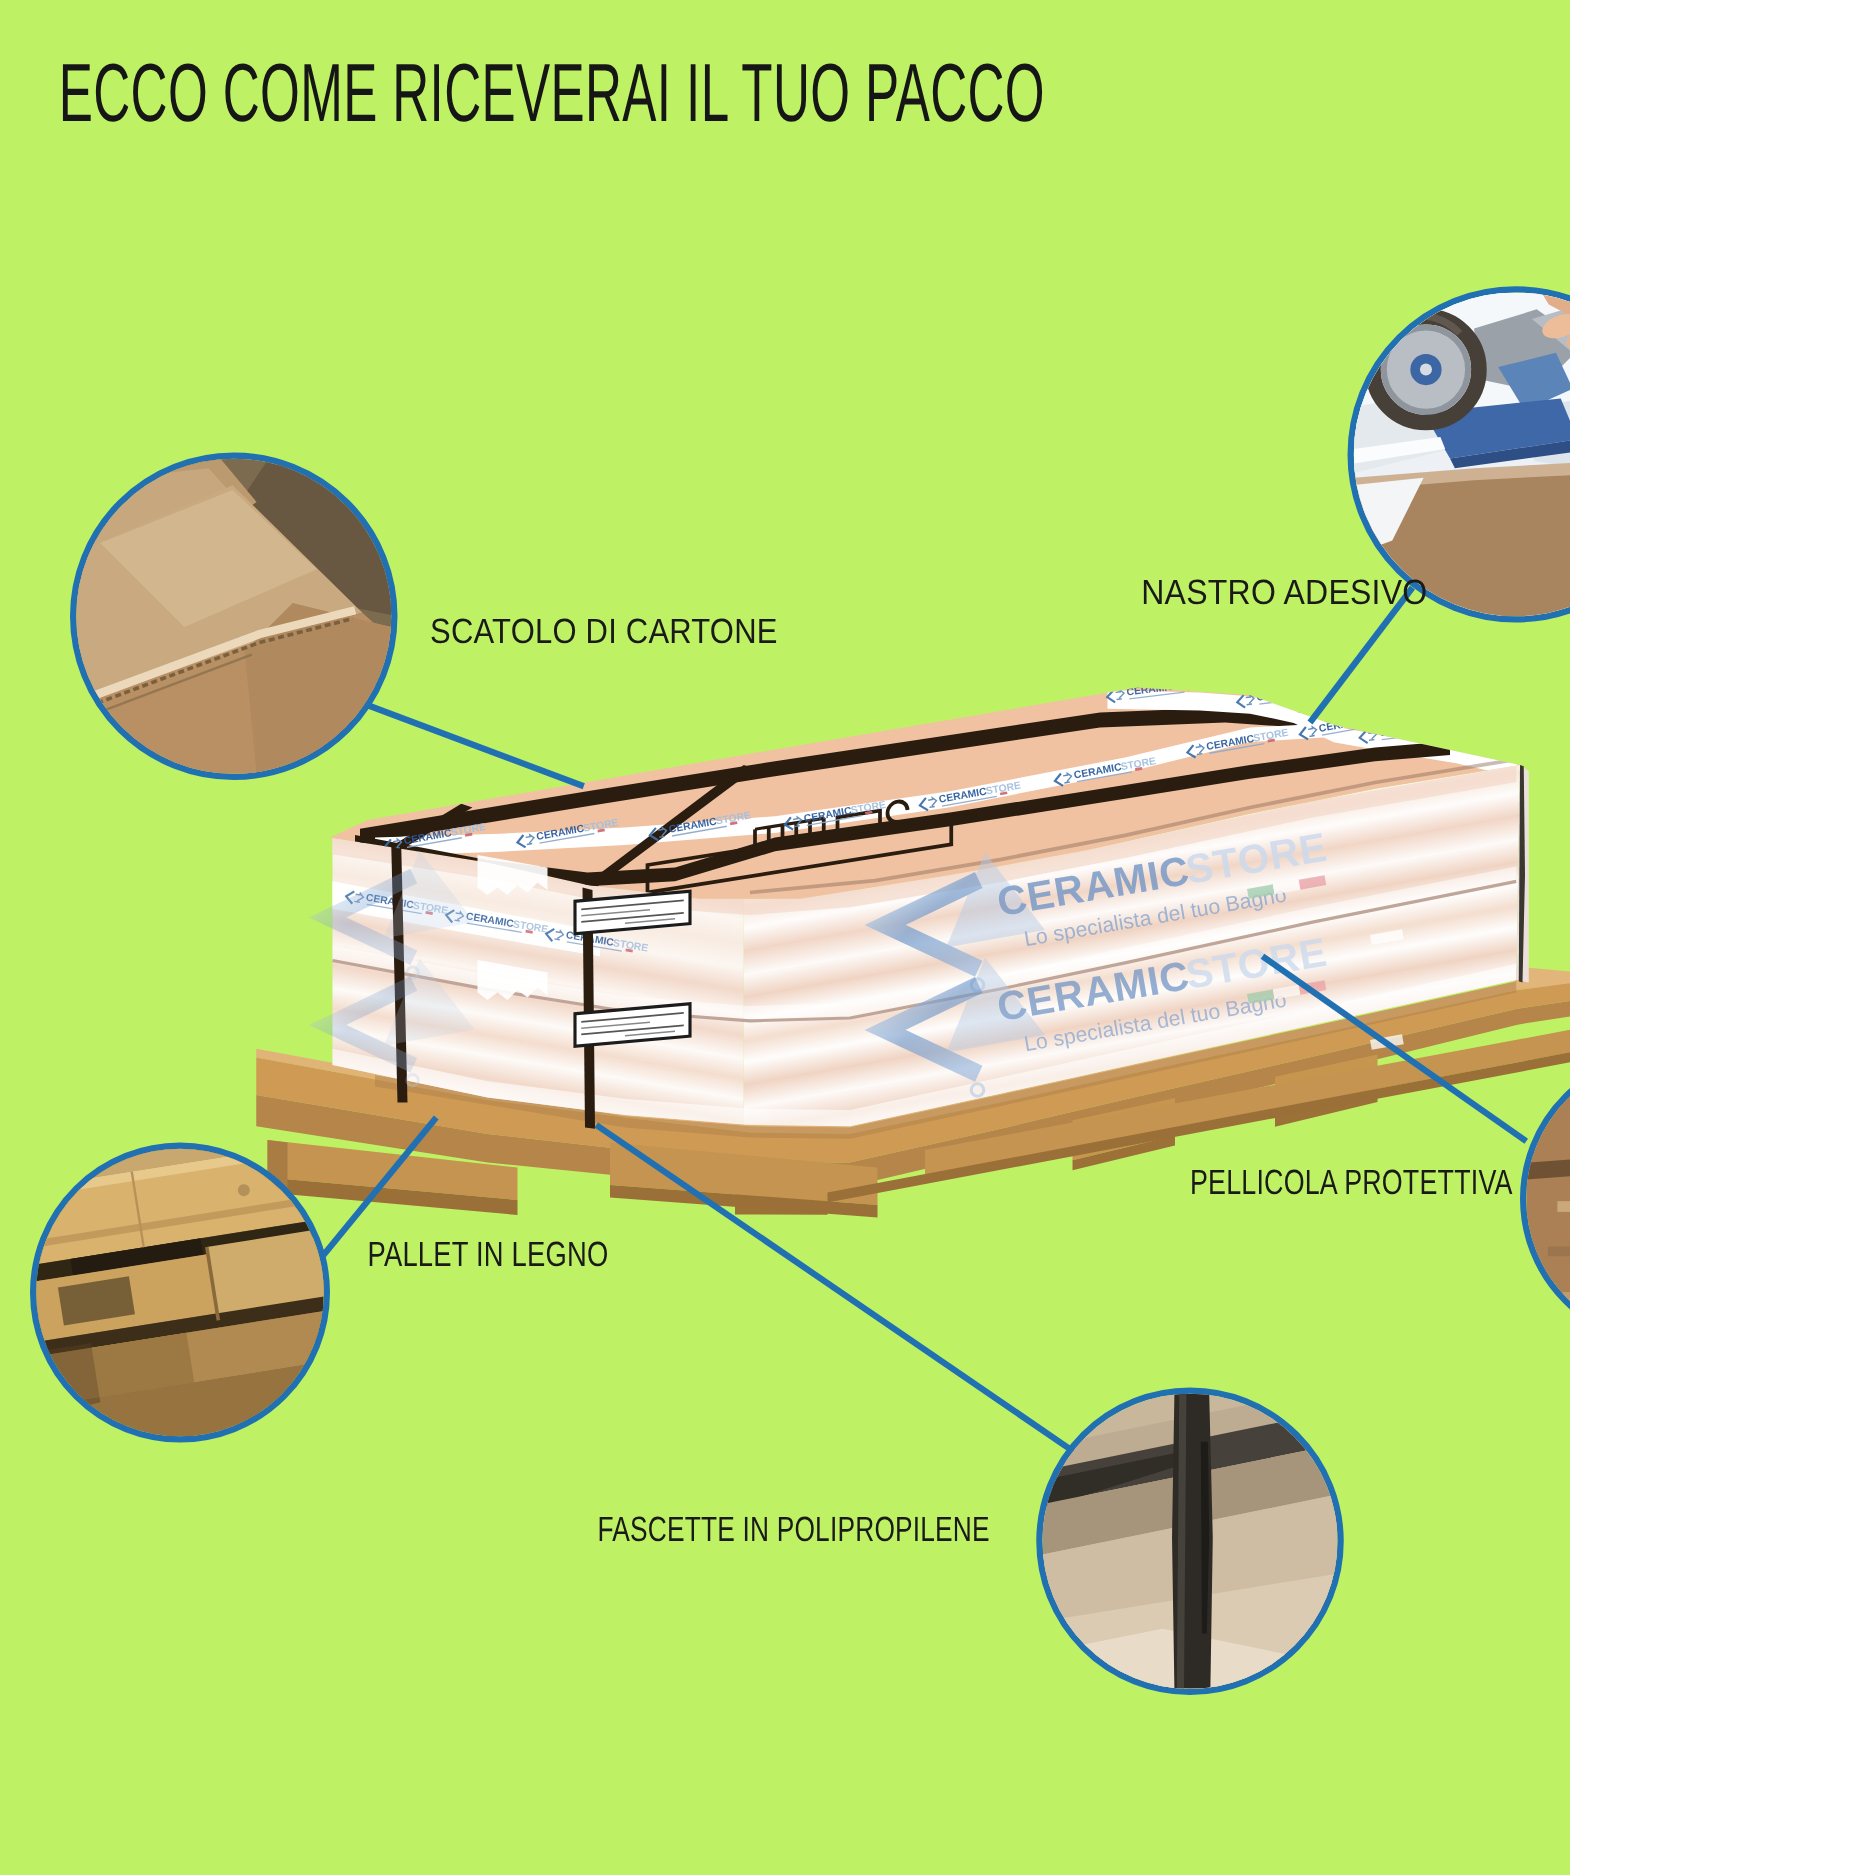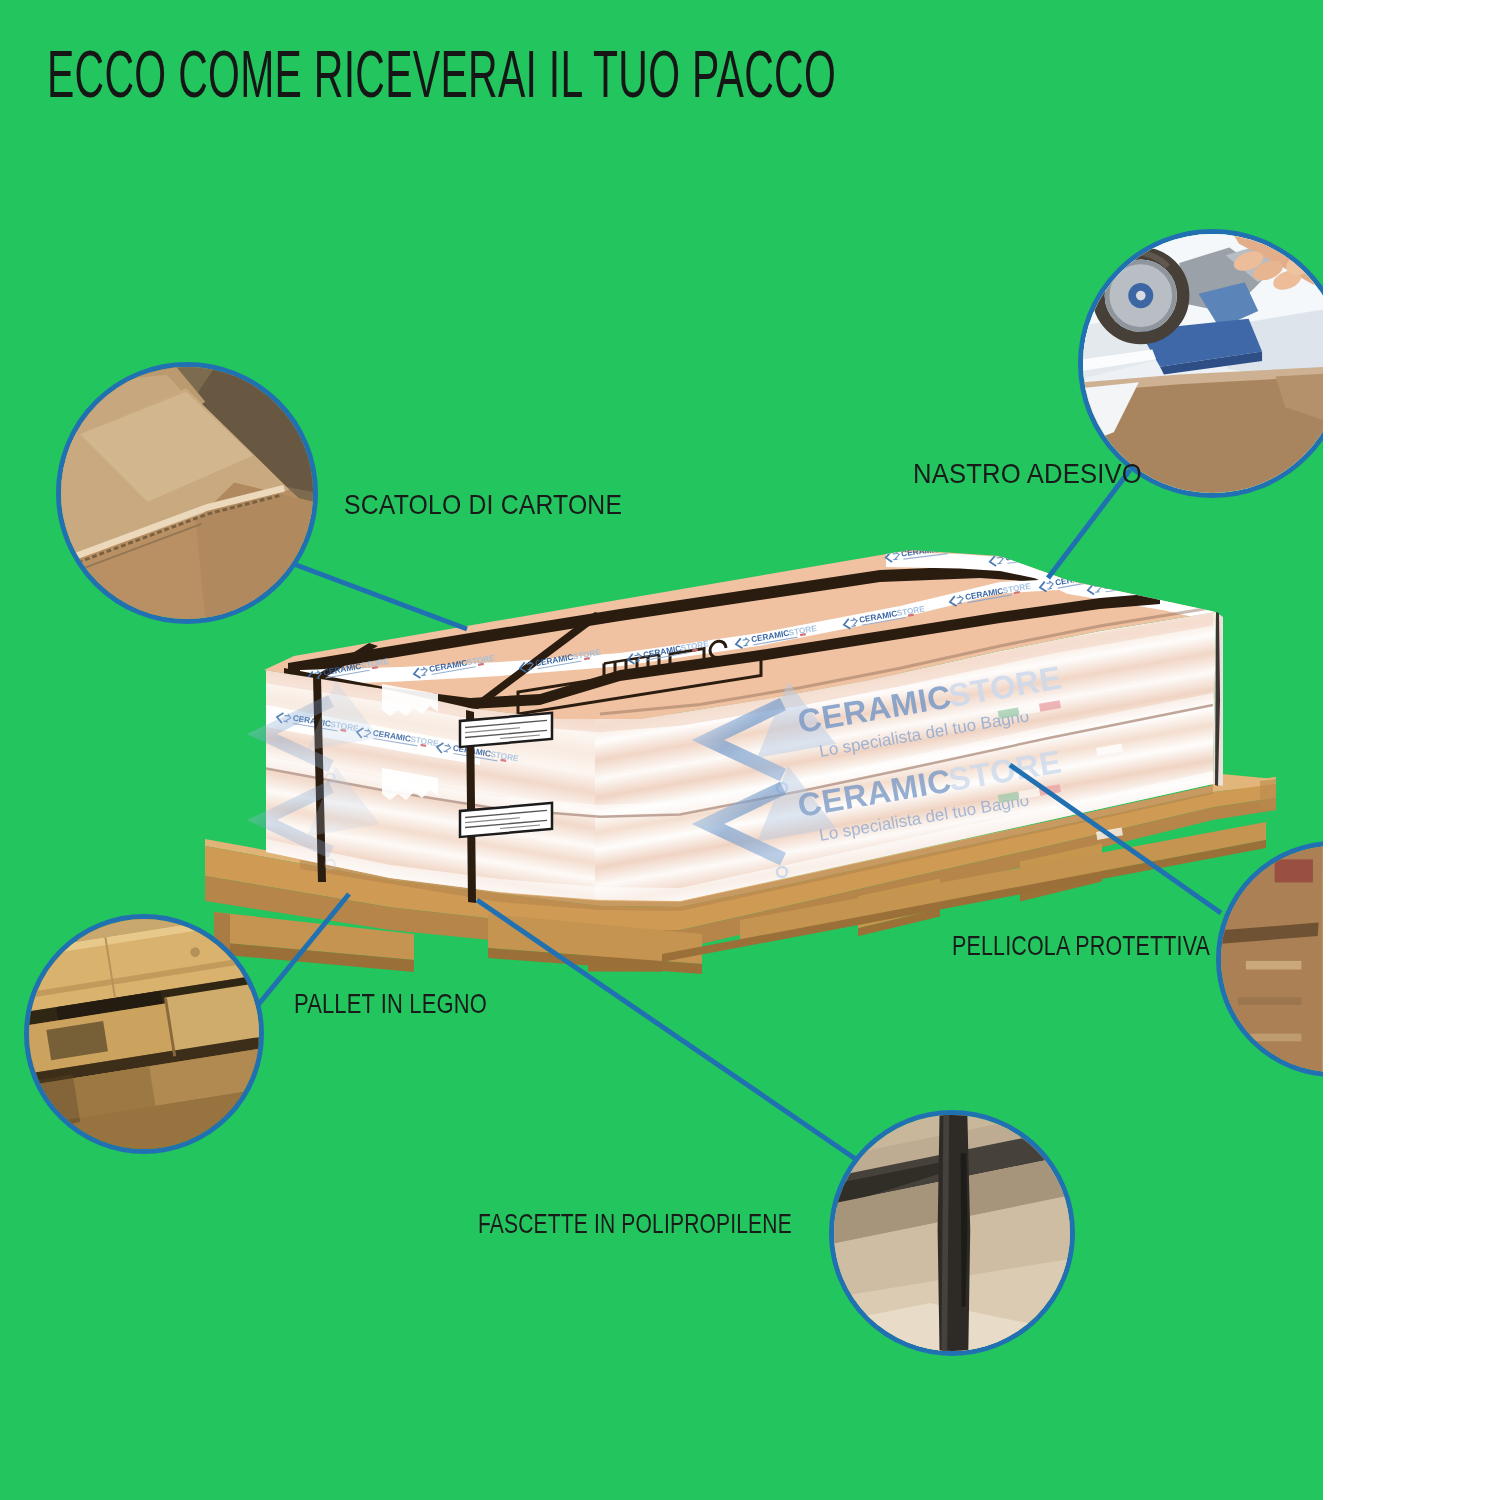--- a/index.html
+++ b/index.html
@@ -1,17 +1,17 @@
 <!DOCTYPE html>
 <html><head>
 <meta charset="utf-8">
 <style>
   html,body{margin:0;padding:0;background:#ffffff;}
-  #stage{position:relative;width:1323px;height:1500px;background:#22c55e;overflow:hidden;
-         font-family:"Liberation Sans", sans-serif;}
+  #stage{position:relative;width:1224px;height:1500px;background:#bef264;overflow:hidden;
+         font-family:"Liberation Sans", sans-serif;padding-left:32px;}
   .lbl{position:absolute;color:#1a1a1a;font-size:28px;letter-spacing:0.2px;white-space:nowrap;transform-origin:left top;}
   #title{position:absolute;left:47px;top:36px;font-size:66px;color:#161616;
          transform:scaleX(0.62);transform-origin:left top;white-space:nowrap;letter-spacing:0.5px;}
   .circ{position:absolute;border-radius:50%;border:5px solid #2171b2;overflow:hidden;}
   .circ svg{display:block;}
 </style>
 </head>
 <body>
 <div id="stage">
   <div id="title">ECCO COME RICEVERAI IL TUO PACCO</div>

